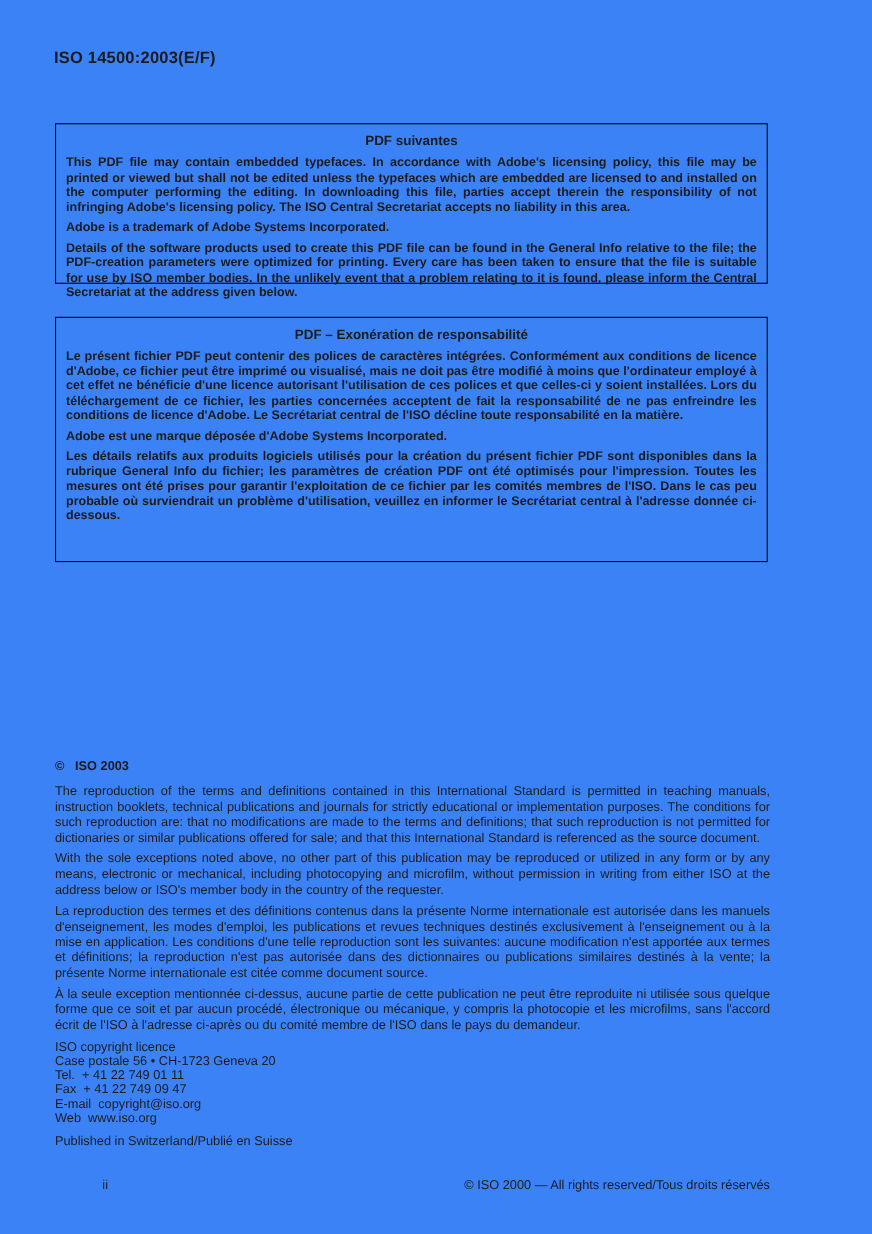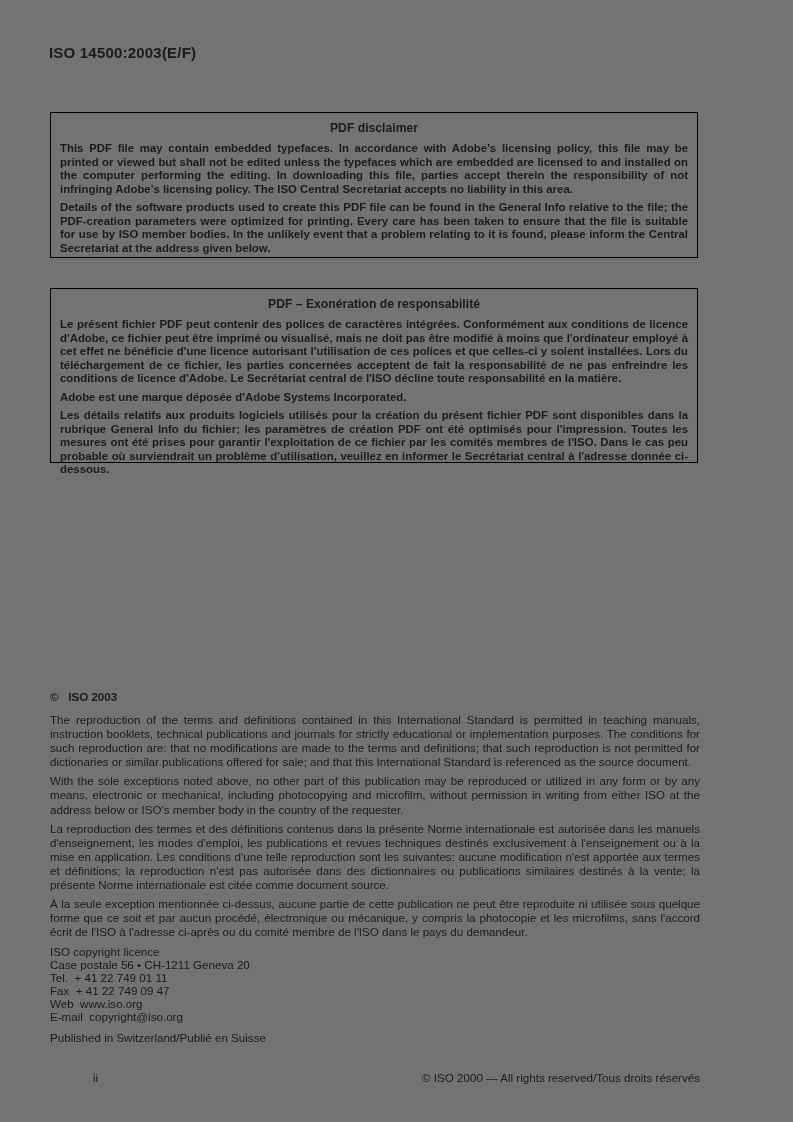--- a/index.html
+++ b/index.html
@@ -1,36 +1,36 @@
 <!DOCTYPE html>
 <html><head>
 <meta charset="utf-8">
 <style>
   html,body { margin:0; padding:0; background:#e8e8e8; }
   .page {
     position:relative;
     width:793px; height:1122px;
     margin:0 auto;
-    background:#737373;
+    background:#3b82f6;
     font-family:"Liberation Sans", sans-serif;
     color:#1b1b1b;
     overflow:hidden;
   }
   .doc-header {
     position:absolute; top:44px; left:49px;
     font-size:15px; font-weight:bold; letter-spacing:0.2px;
   }
   .notice-box {
     position:absolute; left:50px; width:648px;
     border:1.4px solid #000;
     box-sizing:border-box;
     padding:7px 9px 6px 9px;
   }
   .notice-box.en { top:112px; height:146px; }
-  .notice-box.fr { top:288px; height:175px; }
+  .notice-box.fr { top:288px; height:223px; }
   .notice-box h2 {
     margin:1px 0 7px 0;
     text-align:center;
     font-size:12.2px; font-weight:bold;
   }
   .notice-box p {
     margin:0 0 5px 0;
     font-size:11.4px; line-height:13.5px;
     text-align:justify;
     font-weight:bold;
@@ -62,47 +62,48 @@
   }
 </style>
 </head>
 <body>
 
 <div class="page">
 
   <div class="doc-header">ISO 14500:2003(E/F)</div>
 
   <div class="notice-box en">
-    <h2>PDF disclaimer</h2>
+    <h2>PDF suivantes</h2>
     <p>This PDF file may contain embedded typefaces. In accordance with Adobe's licensing policy, this file may be printed or viewed but shall not be edited unless the typefaces which are embedded are licensed to and installed on the computer performing the editing. In downloading this file, parties accept therein the responsibility of not infringing Adobe's licensing policy. The ISO Central Secretariat accepts no liability in this area.</p>
+    <p>Adobe is a trademark of Adobe Systems Incorporated.</p>
     <p>Details of the software products used to create this PDF file can be found in the General Info relative to the file; the PDF-creation parameters were optimized for printing. Every care has been taken to ensure that the file is suitable for use by ISO member bodies. In the unlikely event that a problem relating to it is found, please inform the Central Secretariat at the address given below.</p>
   </div>
 
   <div class="notice-box fr">
     <h2>PDF – Exonération de responsabilité</h2>
     <p>Le présent fichier PDF peut contenir des polices de caractères intégrées. Conformément aux conditions de licence d'Adobe, ce fichier peut être imprimé ou visualisé, mais ne doit pas être modifié à moins que l'ordinateur employé à cet effet ne bénéficie d'une licence autorisant l'utilisation de ces polices et que celles-ci y soient installées. Lors du téléchargement de ce fichier, les parties concernées acceptent de fait la responsabilité de ne pas enfreindre les conditions de licence d'Adobe. Le Secrétariat central de l'ISO décline toute responsabilité en la matière.</p>
     <p>Adobe est une marque déposée d'Adobe Systems Incorporated.</p>
     <p>Les détails relatifs aux produits logiciels utilisés pour la création du présent fichier PDF sont disponibles dans la rubrique General Info du fichier; les paramètres de création PDF ont été optimisés pour l'impression. Toutes les mesures ont été prises pour garantir l'exploitation de ce fichier par les comités membres de l'ISO. Dans le cas peu probable où surviendrait un problème d'utilisation, veuillez en informer le Secrétariat central à l'adresse donnée ci-dessous.</p>
   </div>
 
   <div class="copyright-block">
     <div class="notice">©&nbsp;&nbsp;&nbsp;ISO 2003</div>
 
     <p class="body">The reproduction of the terms and definitions contained in this International Standard is permitted in teaching manuals, instruction booklets, technical publications and journals for strictly educational or implementation purposes. The conditions for such reproduction are: that no modifications are made to the terms and definitions; that such reproduction is not permitted for dictionaries or similar publications offered for sale; and that this International Standard is referenced as the source document.</p>
     <p class="body">With the sole exceptions noted above, no other part of this publication may be reproduced or utilized in any form or by any means, electronic or mechanical, including photocopying and microfilm, without permission in writing from either ISO at the address below or ISO's member body in the country of the requester.</p>
     <p class="body">La reproduction des termes et des définitions contenus dans la présente Norme internationale est autorisée dans les manuels d'enseignement, les modes d'emploi, les publications et revues techniques destinés exclusivement à l'enseignement ou à la mise en application. Les conditions d'une telle reproduction sont les suivantes: aucune modification n'est apportée aux termes et définitions; la reproduction n'est pas autorisée dans des dictionnaires ou publications similaires destinés à la vente; la présente Norme internationale est citée comme document source.</p>
     <p class="body">À la seule exception mentionnée ci-dessus, aucune partie de cette publication ne peut être reproduite ni utilisée sous quelque forme que ce soit et par aucun procédé, électronique ou mécanique, y compris la photocopie et les microfilms, sans l'accord écrit de l'ISO à l'adresse ci-après ou du comité membre de l'ISO dans le pays du demandeur.</p>
 
     <div class="address-block">
       <div>ISO copyright licence</div>
-      <div>Case postale 56 • CH-1211 Geneva 20</div>
+      <div>Case postale 56 • CH-1723 Geneva 20</div>
       <div>Tel.&nbsp;&nbsp;+ 41 22 749 01 11</div>
       <div>Fax&nbsp;&nbsp;+ 41 22 749 09 47</div>
+      <div>E-mail&nbsp;&nbsp;copyright@iso.org</div>
       <div>Web&nbsp;&nbsp;www.iso.org</div>
-      <div>E-mail&nbsp;&nbsp;copyright@iso.org</div>
     </div>
 
     <div class="published-line">Published in Switzerland/Publié en Suisse</div>
   </div>
 
   <div class="page-footer">
     <span>ii</span>
     <span>© ISO 2000 — All rights reserved/Tous droits réservés</span>
   </div>
 

